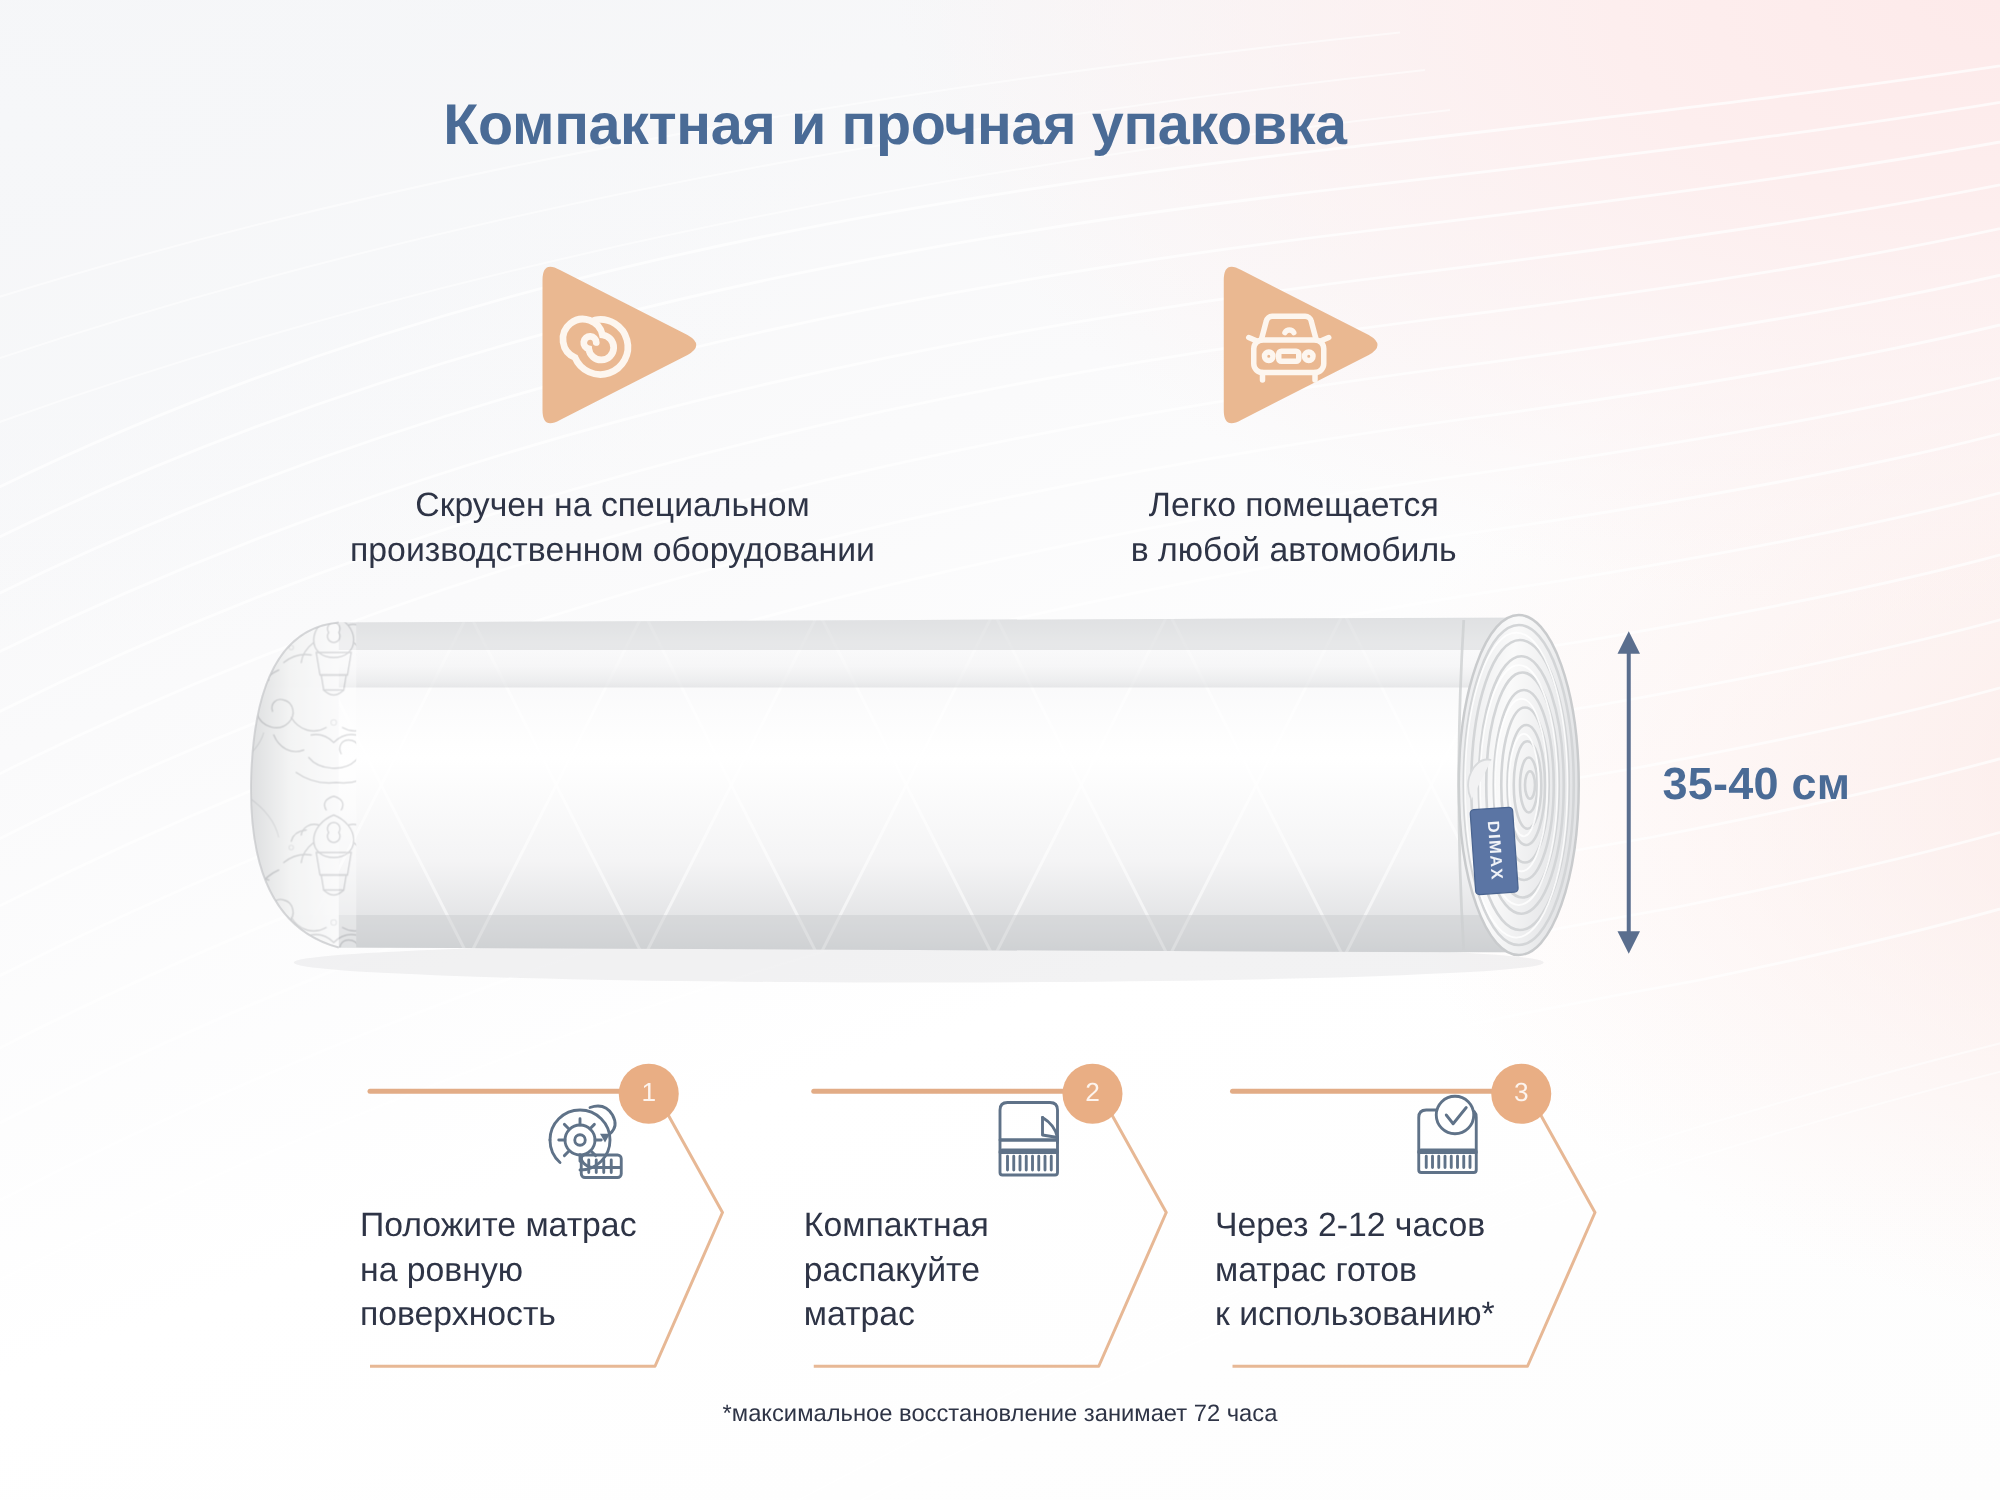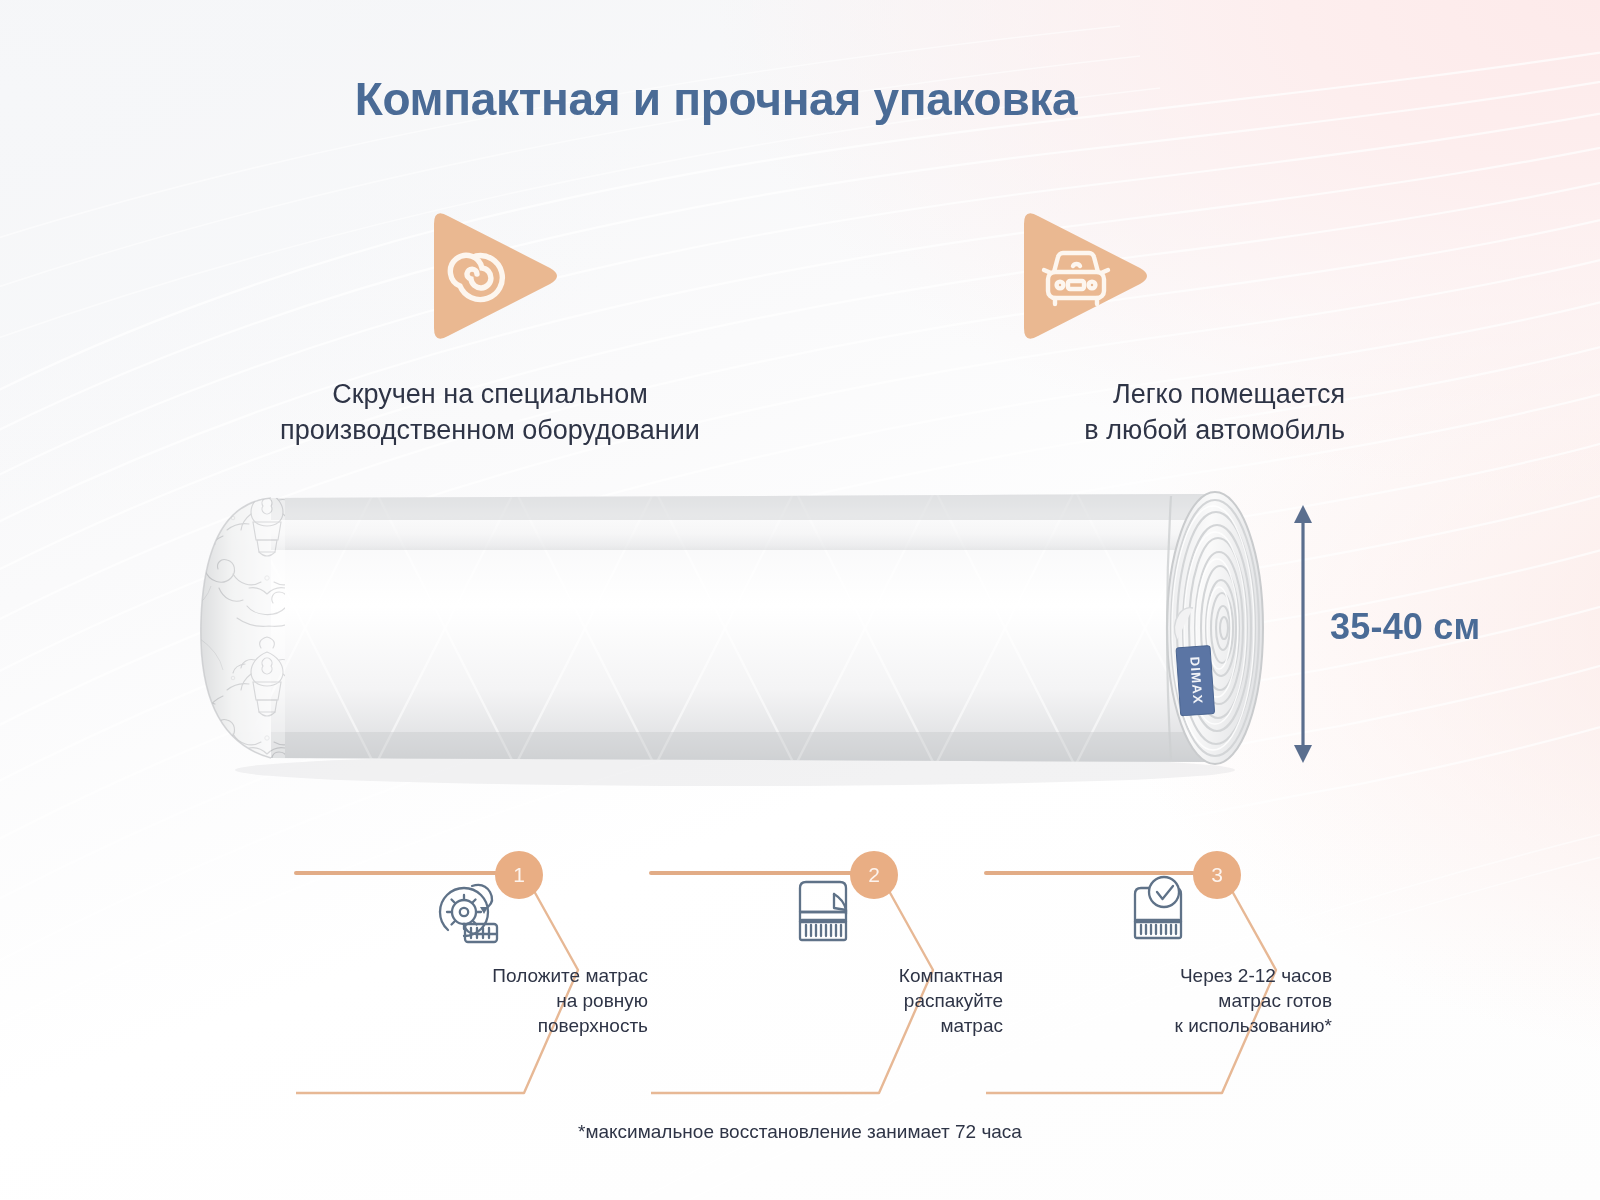--- a/index.html
+++ b/index.html
@@ -27,27 +27,27 @@
     position:absolute; top:72px; left:0; width:1432px;
     text-align:center;
     font-size:46px; font-weight:bold;
     letter-spacing:-0.3px;
     color:#4a6b96;
   }
 
   
   .feature { position:absolute; text-align:center; }
   #feature-roll { left:205px; top:195px; width:570px; }
-  #feature-car  { left:815px; top:195px; width:530px;text-align:right; }
+  #feature-car  { left:770px; top:195px; width:530px; }
 
   .tri-wrap { height:160px; display:flex; align-items:center; justify-content:center; }
   .tri-svg  { display:block; }
 
   .feature-label {
-    margin-top:22px;
+    margin-top:32px;
     font-size:27px; line-height:1.33;
     color:#2e3446;
     white-space:pre-line;
   }
 
   
   #roll-area { position:absolute; left:175px; top:470px; width:1110px; height:320px; }
 
   
   #dimension { position:absolute; left:1285px; top:495px; width:300px; height:275px; }
@@ -72,22 +72,22 @@
     color:#fdf4ee; font-size:21px; font-weight:normal;
   }
   #step-1 .step-badge { left:207px; }
   #step-2 .step-badge { left:207px; }
   #step-3 .step-badge { left:215px; }
 
   .step-icon { position:absolute; top:24px; left:0; width:100%; height:84px;
                display:flex; align-items:center; justify-content:center; }
   .step-text {
     position:absolute; top:118px; left:0; width:100%;
-    text-align:right;
-    font-size:19px; line-height:1.32;
+    text-align:left;
+    font-size:27px; line-height:1.32;
     color:#2e3446;
     white-space:pre-line;
   }
   #step-3 .step-text { left:-6px; }
 
   
   #footnote {
     position:absolute; left:0; top:1121px; width:1600px;
     text-align:center;
     font-size:19px; color:#2e3446;

